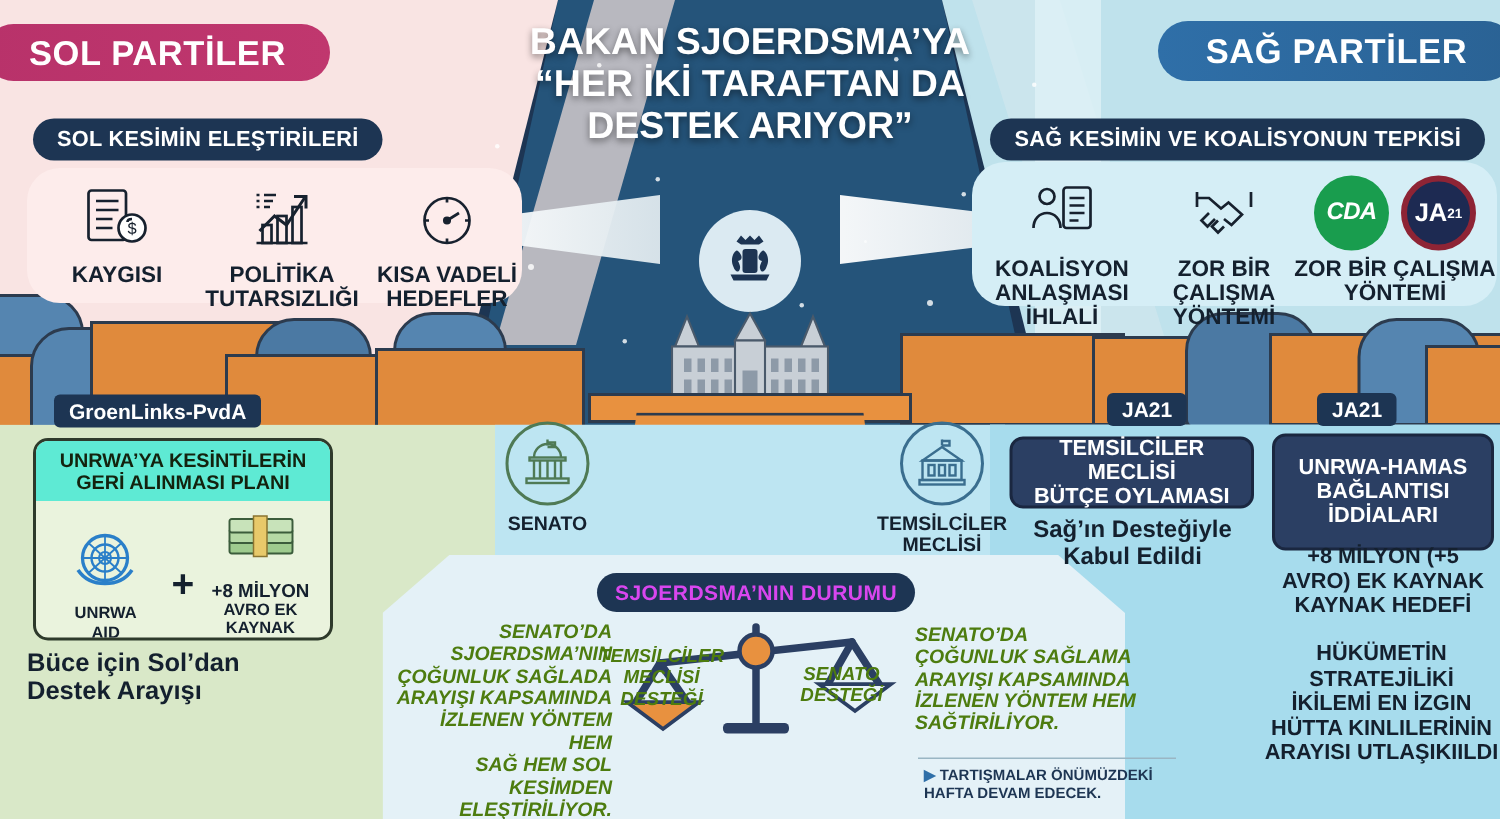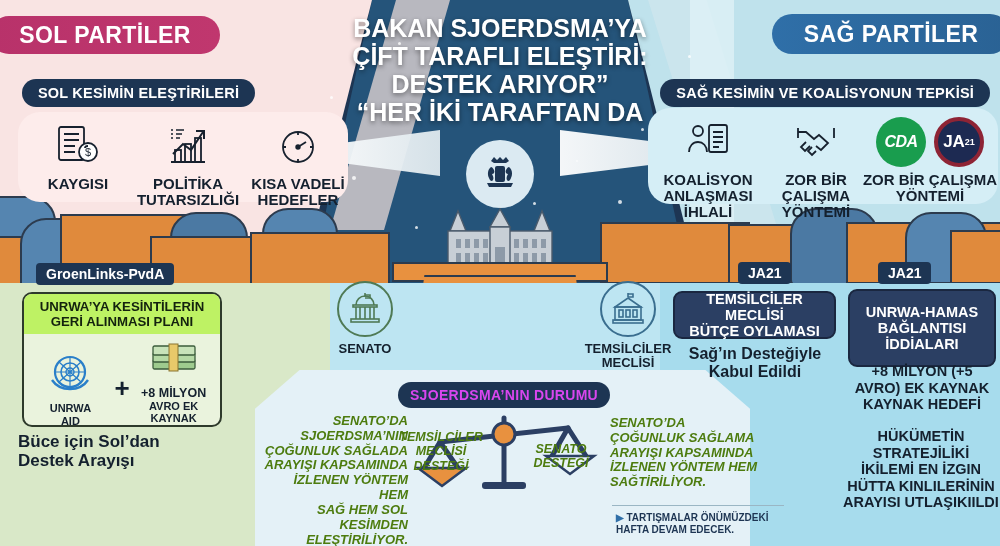--- a/index.html
+++ b/index.html
@@ -88,21 +88,21 @@
                 border:2px solid #2c3b4e; }
   .podium-label { position:absolute; left:410px; top:300px; width:180px; text-align:center; color:#17212e;
                   font-weight:bold; font-size:18px; line-height:1.1; }
   .palace { position:absolute; left:438px; top:205px; width:124px; height:62px; }
 
   
   .tagchip { position:absolute; background:#1d3553; color:#fff; font-weight:bold; font-size:14px;
              padding:3px 10px; border-radius:4px; }
   .greenbox { position:absolute; left:22px; top:292px; width:200px; height:135px; background:#eaf3dd;
               border:2px solid #2e3a2b; border-radius:10px; overflow:hidden; }
-  .greenbox .hd { background:#bef264; color:#13220e; font-weight:bold; font-size:13.2px; text-align:center;
+  .greenbox .hd { background:#5eead4; color:#13220e; font-weight:bold; font-size:13.2px; text-align:center;
                   padding:6px 4px 5px; line-height:1.1; }
   .greenbox .bd { display:flex; align-items:center; justify-content:center; gap:8px; padding-top:6px; }
   .unit { text-align:center; width:72px; }
   .unit .lbl { font-size:11px; font-weight:bold; color:#14202e; line-height:1.12; margin-top:2px; }
   .plus { font-size:26px; font-weight:bold; color:#14202e; }
   .green-caption { position:absolute; left:18px; top:432px; width:220px; 
                    font-size:17px; font-weight:bold; color:#14202e; line-height:1.14; }
 
   
   .circ { position:absolute; width:56px; height:56px; border-radius:50%; border:2px solid #4f7a55;
@@ -230,23 +230,22 @@
   <div class="panel-green"></div>
   <div class="panel-center"></div>
 
   <div class="pill pill-sol">SOL PARTİLER</div>
   <div class="pill pill-sag">SAĞ PARTİLER</div>
   <div class="pill-sub pill-sub-l">SOL KESİMİN ELEŞTİRİLERİ</div>
   <div class="pill-sub pill-sub-r">SAĞ KESİMİN VE KOALİSYONUN TEPKİSİ</div>
 
   <div class="title">
     <div>BAKAN SJOERDSMA’YA</div>
-    <div>ÇİFT TARAFLI ELEŞTİRİ:</div>
+    <div>“HER İKİ TARAFTAN DA</div>
     <div>DESTEK ARIYOR”</div>
-    <div>“HER İKİ TARAFTAN DA</div>
   </div>
 
   <div class="icon-strip" style="left:18px;top:112px;width:330px;height:90px;"></div>
 
   <div class="icon-cell" style="left:22px;top:118px;">
     <div class="ico">
       <svg width="46" height="44" viewBox="0 0 46 44" fill="none" stroke="#17212e" stroke-width="1.8">
         <rect x="4" y="3" width="25" height="33" rx="2"></rect>
         <path d="M9 10h15M9 16h15M9 22h11M9 28h11"></path>
         <circle cx="33" cy="28" r="9" fill="#fff"></circle>

